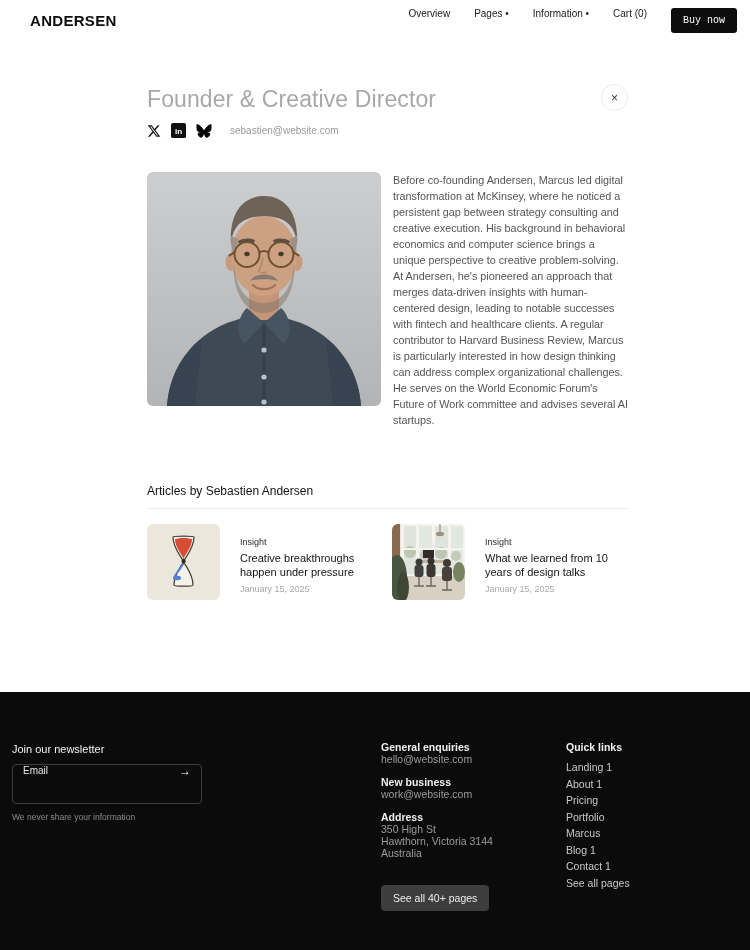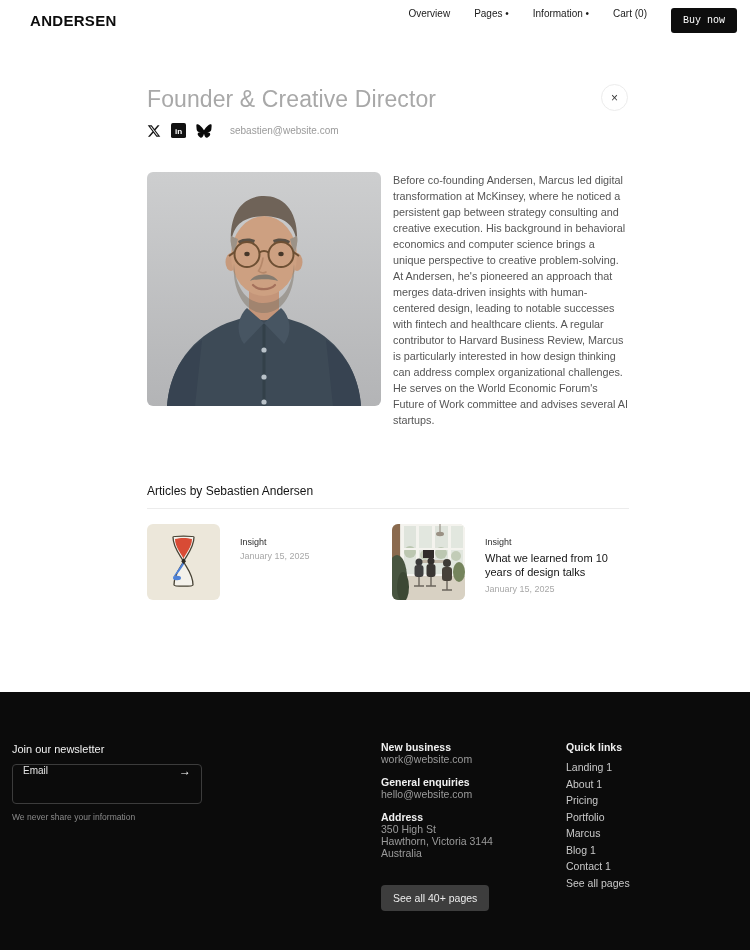--- a/index.html
+++ b/index.html
@@ -176,20 +176,21 @@
                 <path d="M36.5,37.5 C39,43 46,50 46,61 C46,62.6 27,62.6 27,61 C27,50 34,43 36.5,37.5 Z" fill="#ffffff" fill-opacity="0.45" stroke="#474335" stroke-width="1.3"></path>
                 <path d="M28,15 C33,13.5 40,13.5 45,15 C45,23 38.5,30 36.5,34.5 C34.5,30 28,23 28,15 Z" fill="#d84b35"></path>
                 <path d="M36.8,36 C34,42.5 30,46.5 26,53.5 C30,51 34,45.5 37.2,40 Z" fill="#4e82d8"></path>
                 <ellipse cx="30" cy="54" rx="4" ry="2.2" fill="#4e82d8"></ellipse>
                 <path d="M36.6,34.3 l2.4,2.9 -2.4,2.9 -2.4,-2.9 Z" fill="#2c2a24"></path>
               </g>
             </svg>
           </div>
           <div class="card-text">
             <div class="card-cat">Insight</div>
+            <div class="card-title">Creative breakthroughs happen under pressure</div>
             <div class="card-date">January 15, 2025</div>
           </div>
         </div>
 
         <div class="card">
           <div class="thumb">
             <svg width="73" height="76" viewBox="0 0 73 76">
               <rect width="73" height="76" fill="#e7e4dd"></rect>
               <rect x="9" y="0" width="64" height="52" fill="#f4f3ee"></rect>
               <rect x="12" y="2" width="12" height="48" fill="#dfe4dc"></rect>
@@ -243,26 +244,26 @@
       <div class="f-news-heading">Join our newsletter</div>
       <div class="email-box">
         <input class="email-input" type="text" placeholder="Email" style="">
         <button class="email-arrow"><span>→</span></button>
       </div>
       <div class="f-disclaimer">We never share your information</div>
     </div>
 
     <div class="f-contact">
       <div class="f-group">
+        <span class="f-label">General enquiries</span>
+        <span class="f-value">hello@website.com</span>
+      </div>
+      <div class="f-group">
         <span class="f-label">New business</span>
         <span class="f-value">work@website.com</span>
-      </div>
-      <div class="f-group">
-        <span class="f-label">General enquiries</span>
-        <span class="f-value">hello@website.com</span>
       </div>
       <div class="f-group">
         <span class="f-label">Address</span>
         <span class="f-value">350 High St</span>
         <span class="f-value">Hawthorn, Victoria 3144</span>
         <span class="f-value">Australia</span>
       </div>
       <button class="see-all-btn">See all 40+ pages</button>
     </div>
 

